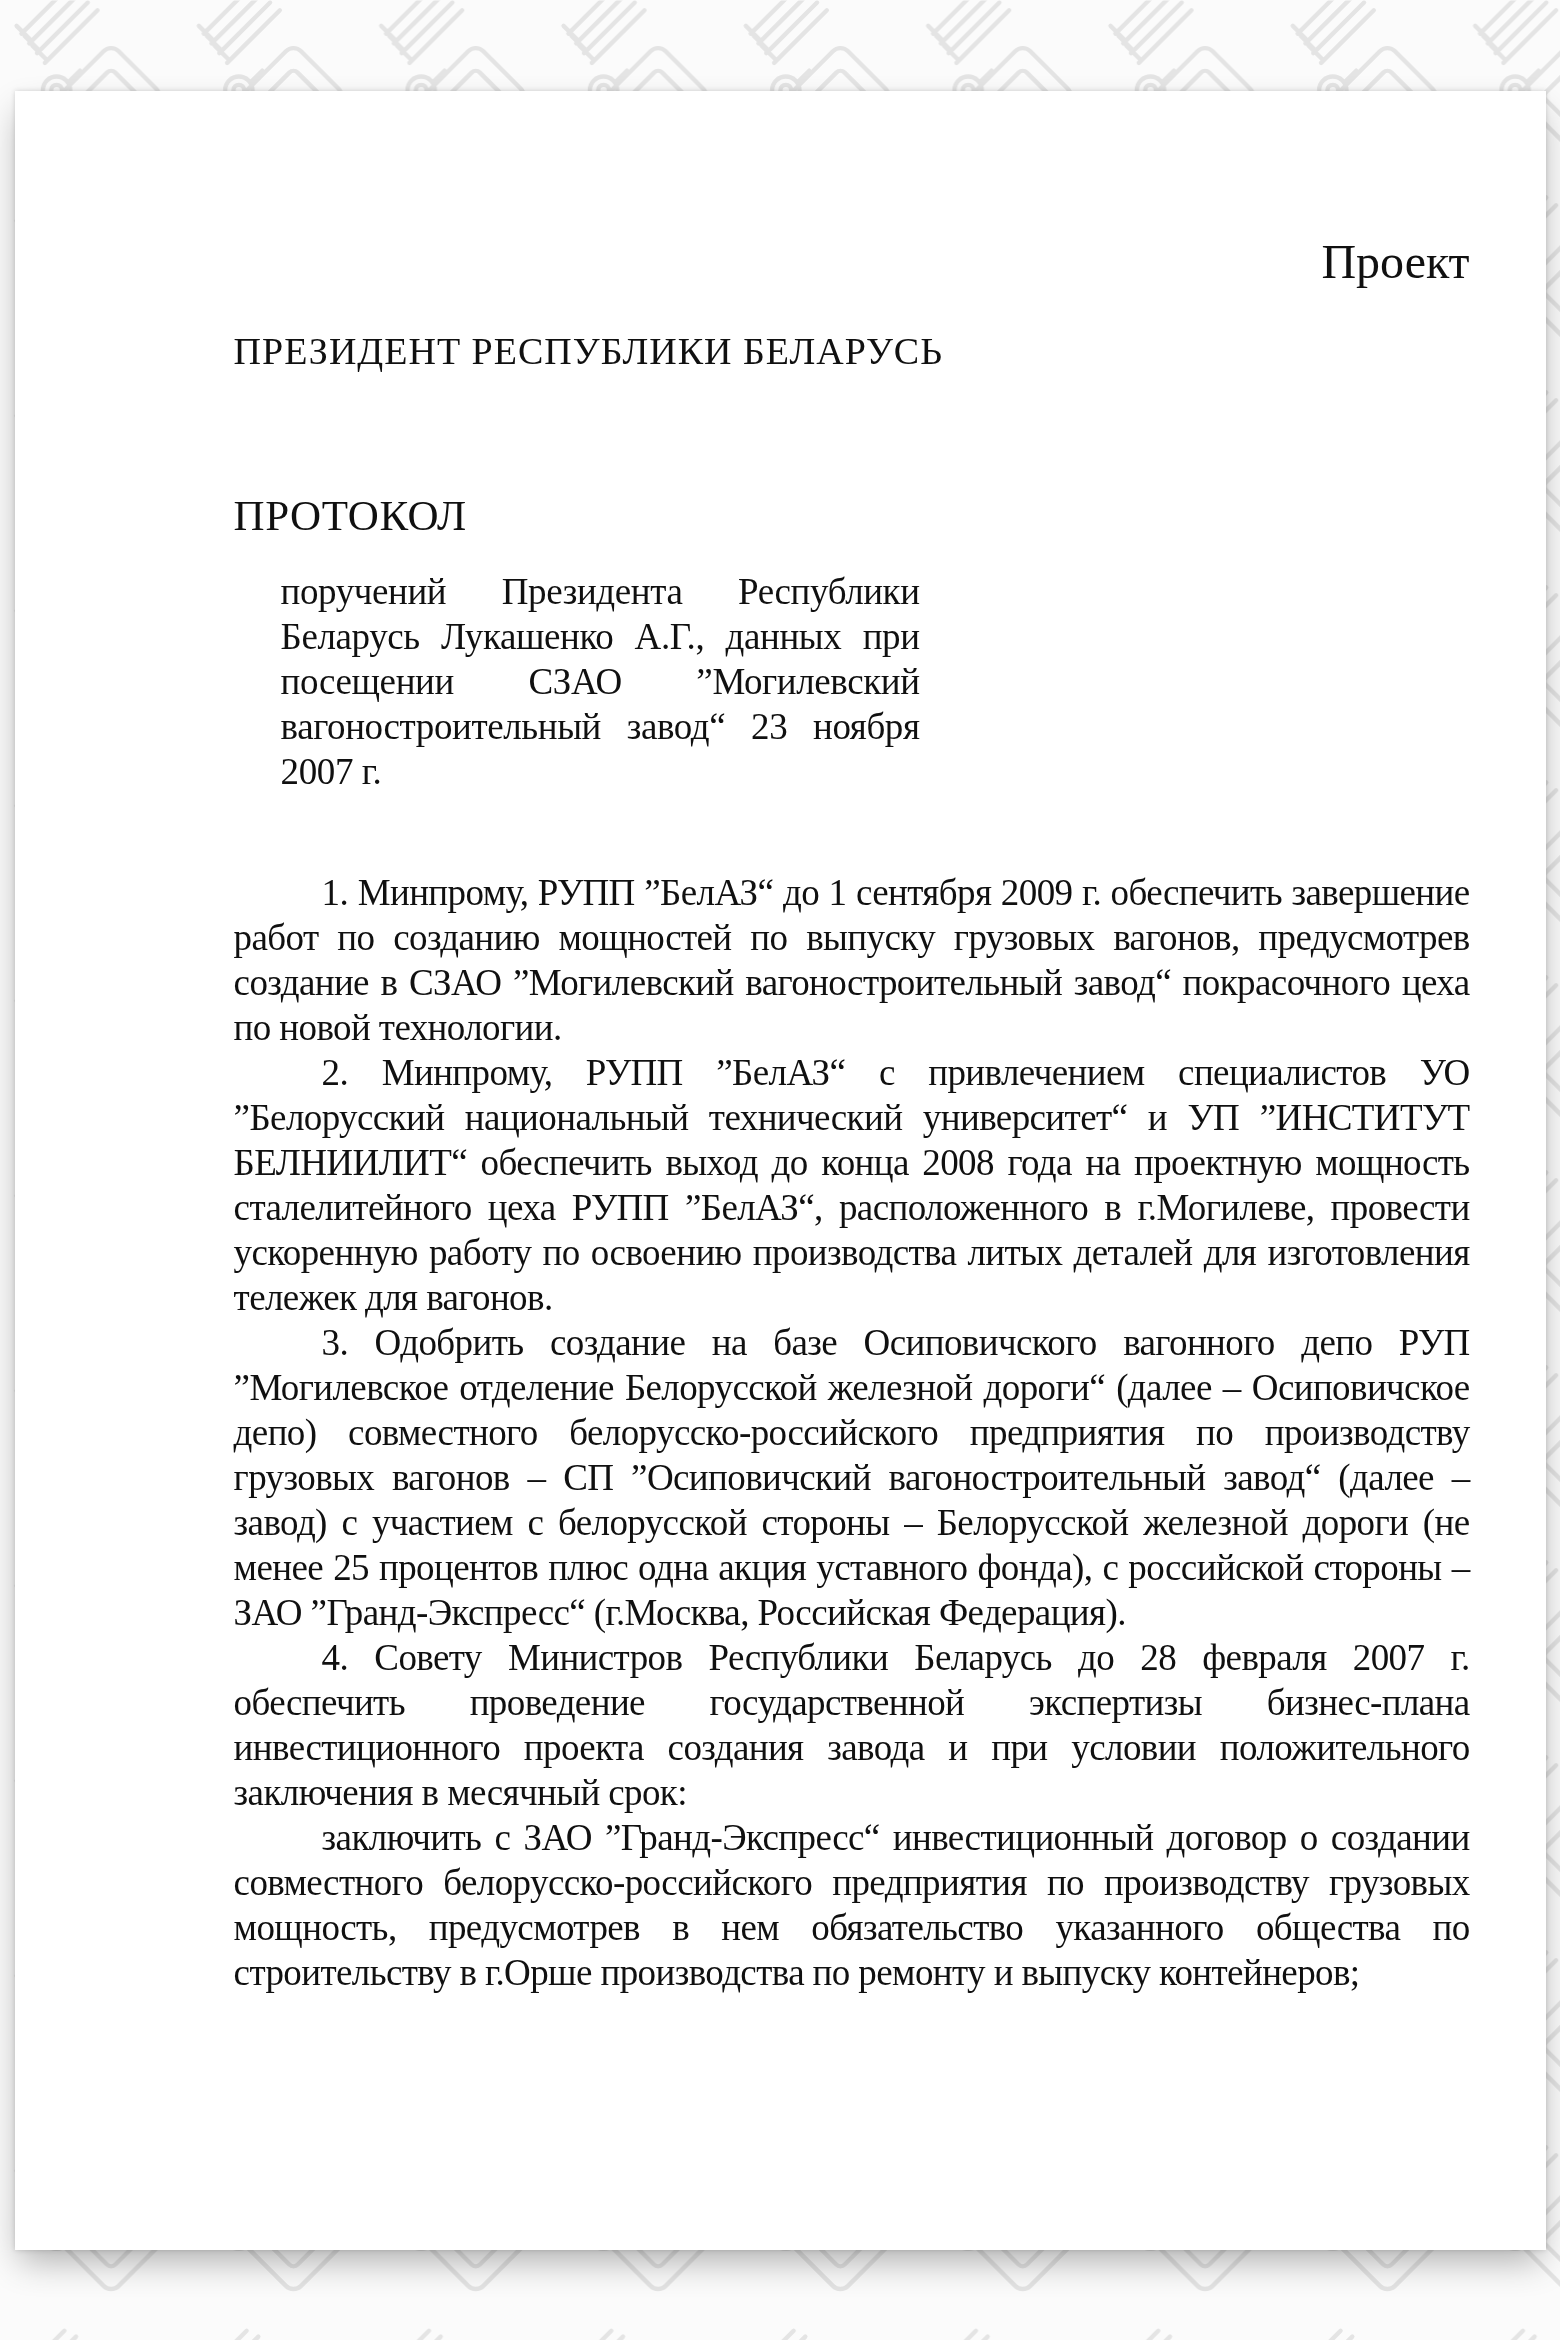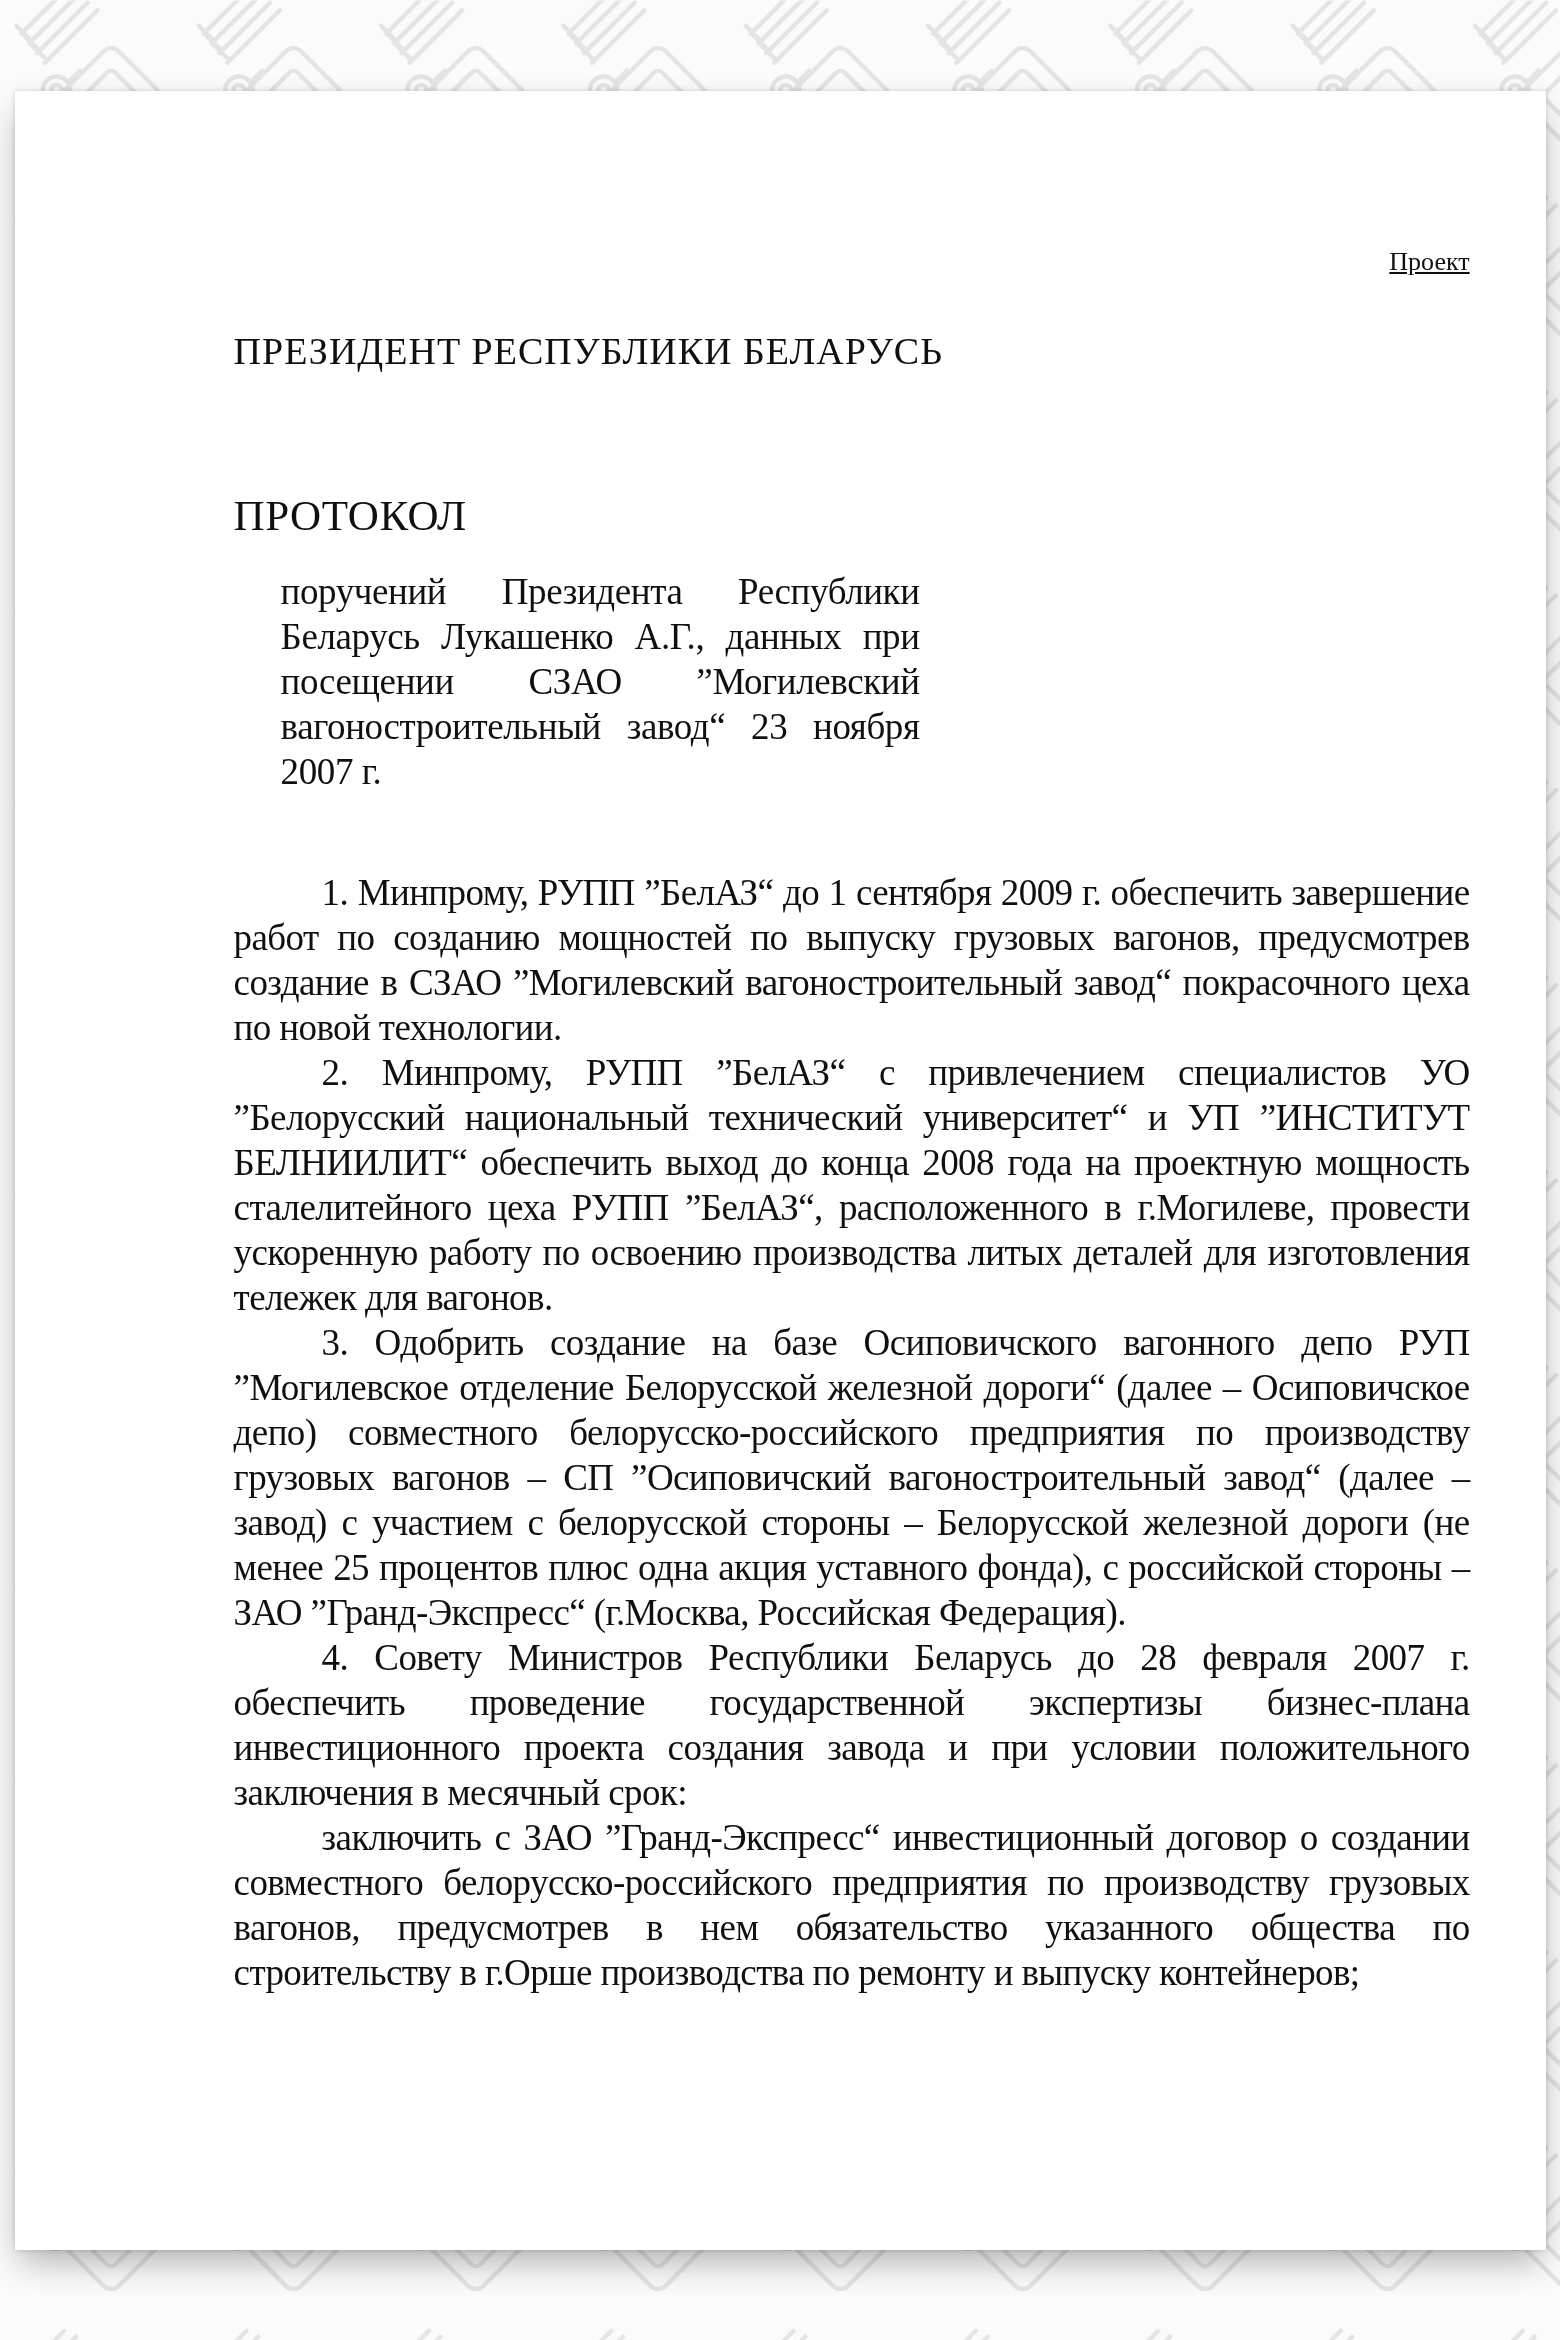--- a/index.html
+++ b/index.html
@@ -19,24 +19,23 @@
     position: absolute;
     left: 14.6px; top: 91px;
     width: 1531px; height: 2159px;
     background: #ffffff;
     box-shadow: 0 0 4.9px rgba(0,0,0,0.16), 0 15.6px 33px -3.9px rgba(0,0,0,0.30);
     padding: 148px 76px 0 219px;
     color: #101010;
   }
   .doc-label {
     text-align: right;
-    font-size: 26px;
+    font-size: 48px;
     line-height: 45px;
     white-space: nowrap;
-    text-decoration: underline;
   }
   .doc-header {
     margin-top: 45px;
     font-size: 38px;
     line-height: 45px;
     letter-spacing: 1px;
     white-space: nowrap;
   }
   .doc-title {
     margin-top: 119px;
@@ -103,16 +102,16 @@
 
   <div class="doc-title">ПРОТОКОЛ</div>
 
   <p class="doc-subtitle">поручений Президента Республики Беларусь Лукашенко А.Г., данных при посещении СЗАО ”Могилевский вагоностроительный завод“ 23 ноября 2007 г.</p>
 
   <div class="doc-body">
     <p class="para">1. Минпрому, РУПП ”БелАЗ“ до 1 сентября 2009 г. обеспечить завершение работ по созданию мощностей по выпуску грузовых вагонов, предусмотрев создание в СЗАО ”Могилевский вагоностроительный завод“ покрасочного цеха по новой технологии.</p>
     <p class="para">2. Минпрому, РУПП ”БелАЗ“ с привлечением специалистов УО ”Белорусский национальный технический университет“ и УП ”ИНСТИТУТ БЕЛНИИЛИТ“ обеспечить выход до конца 2008 года на проектную мощность сталелитейного цеха РУПП ”БелАЗ“, расположенного в г.Могилеве, провести ускоренную работу по освоению производства литых деталей для изготовления тележек для вагонов.</p>
     <p class="para">3. Одобрить создание на базе Осиповичского вагонного депо РУП ”Могилевское отделение Белорусской железной дороги“ (далее – Осиповичское депо) совместного белорусско-российского предприятия по производству грузовых вагонов – СП ”Осиповичский вагоностроительный завод“ (далее – завод) с участием с белорусской стороны – Белорусской железной дороги (не менее 25 процентов плюс одна акция уставного фонда), с российской стороны – ЗАО ”Гранд-Экспресс“ (г.Москва, Российская Федерация).</p>
     <p class="para">4. Совету Министров Республики Беларусь до 28 февраля 2007 г. обеспечить проведение государственной экспертизы бизнес-плана инвестиционного проекта создания завода и при условии положительного заключения в месячный срок:</p>
-    <p class="para">заключить с ЗАО ”Гранд-Экспресс“ инвестиционный договор о создании совместного белорусско-российского предприятия по производству грузовых вагонов, предусмотрев в нем обязательство указанного общества по строительству в г.Орше производства по ремонту и выпуску контейнеров;</p>
+    <p class="para">заключить с ЗАО ”Гранд-Экспресс“ инвестиционный договор о создании совместного белорусско-российского предприятия по производству грузовых мощность, предусмотрев в нем обязательство указанного общества по строительству в г.Орше производства по ремонту и выпуску контейнеров;</p>
   </div>
 </div>
 
 
 </body></html>

